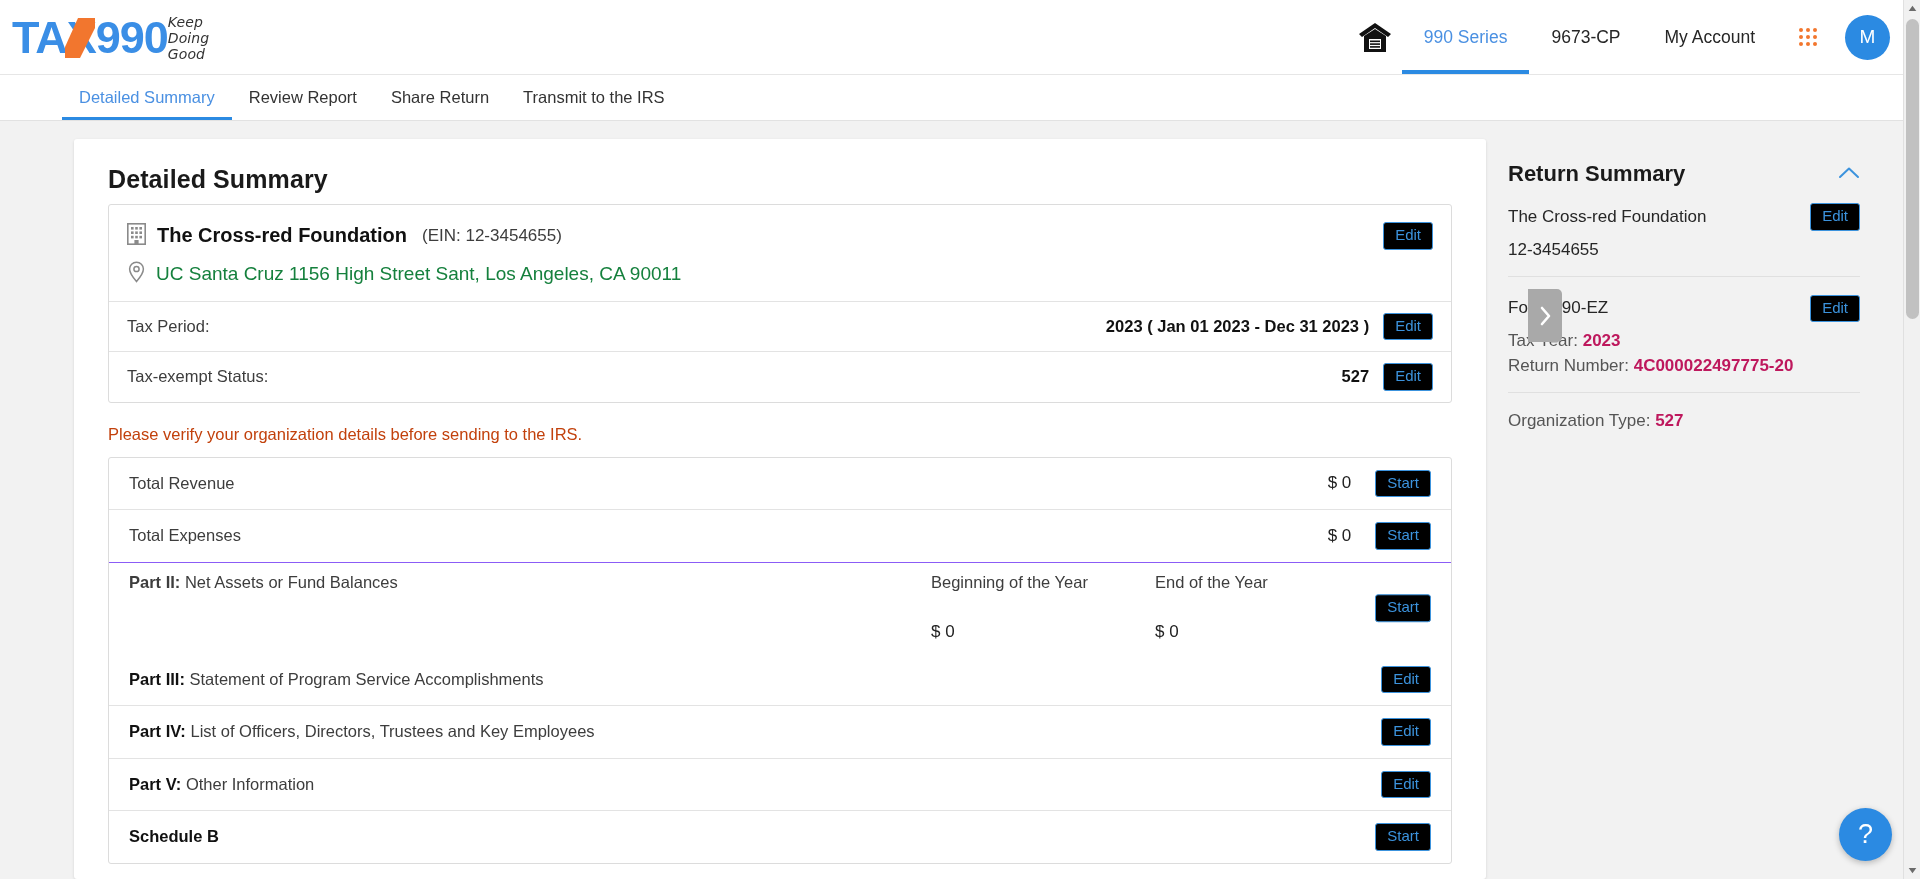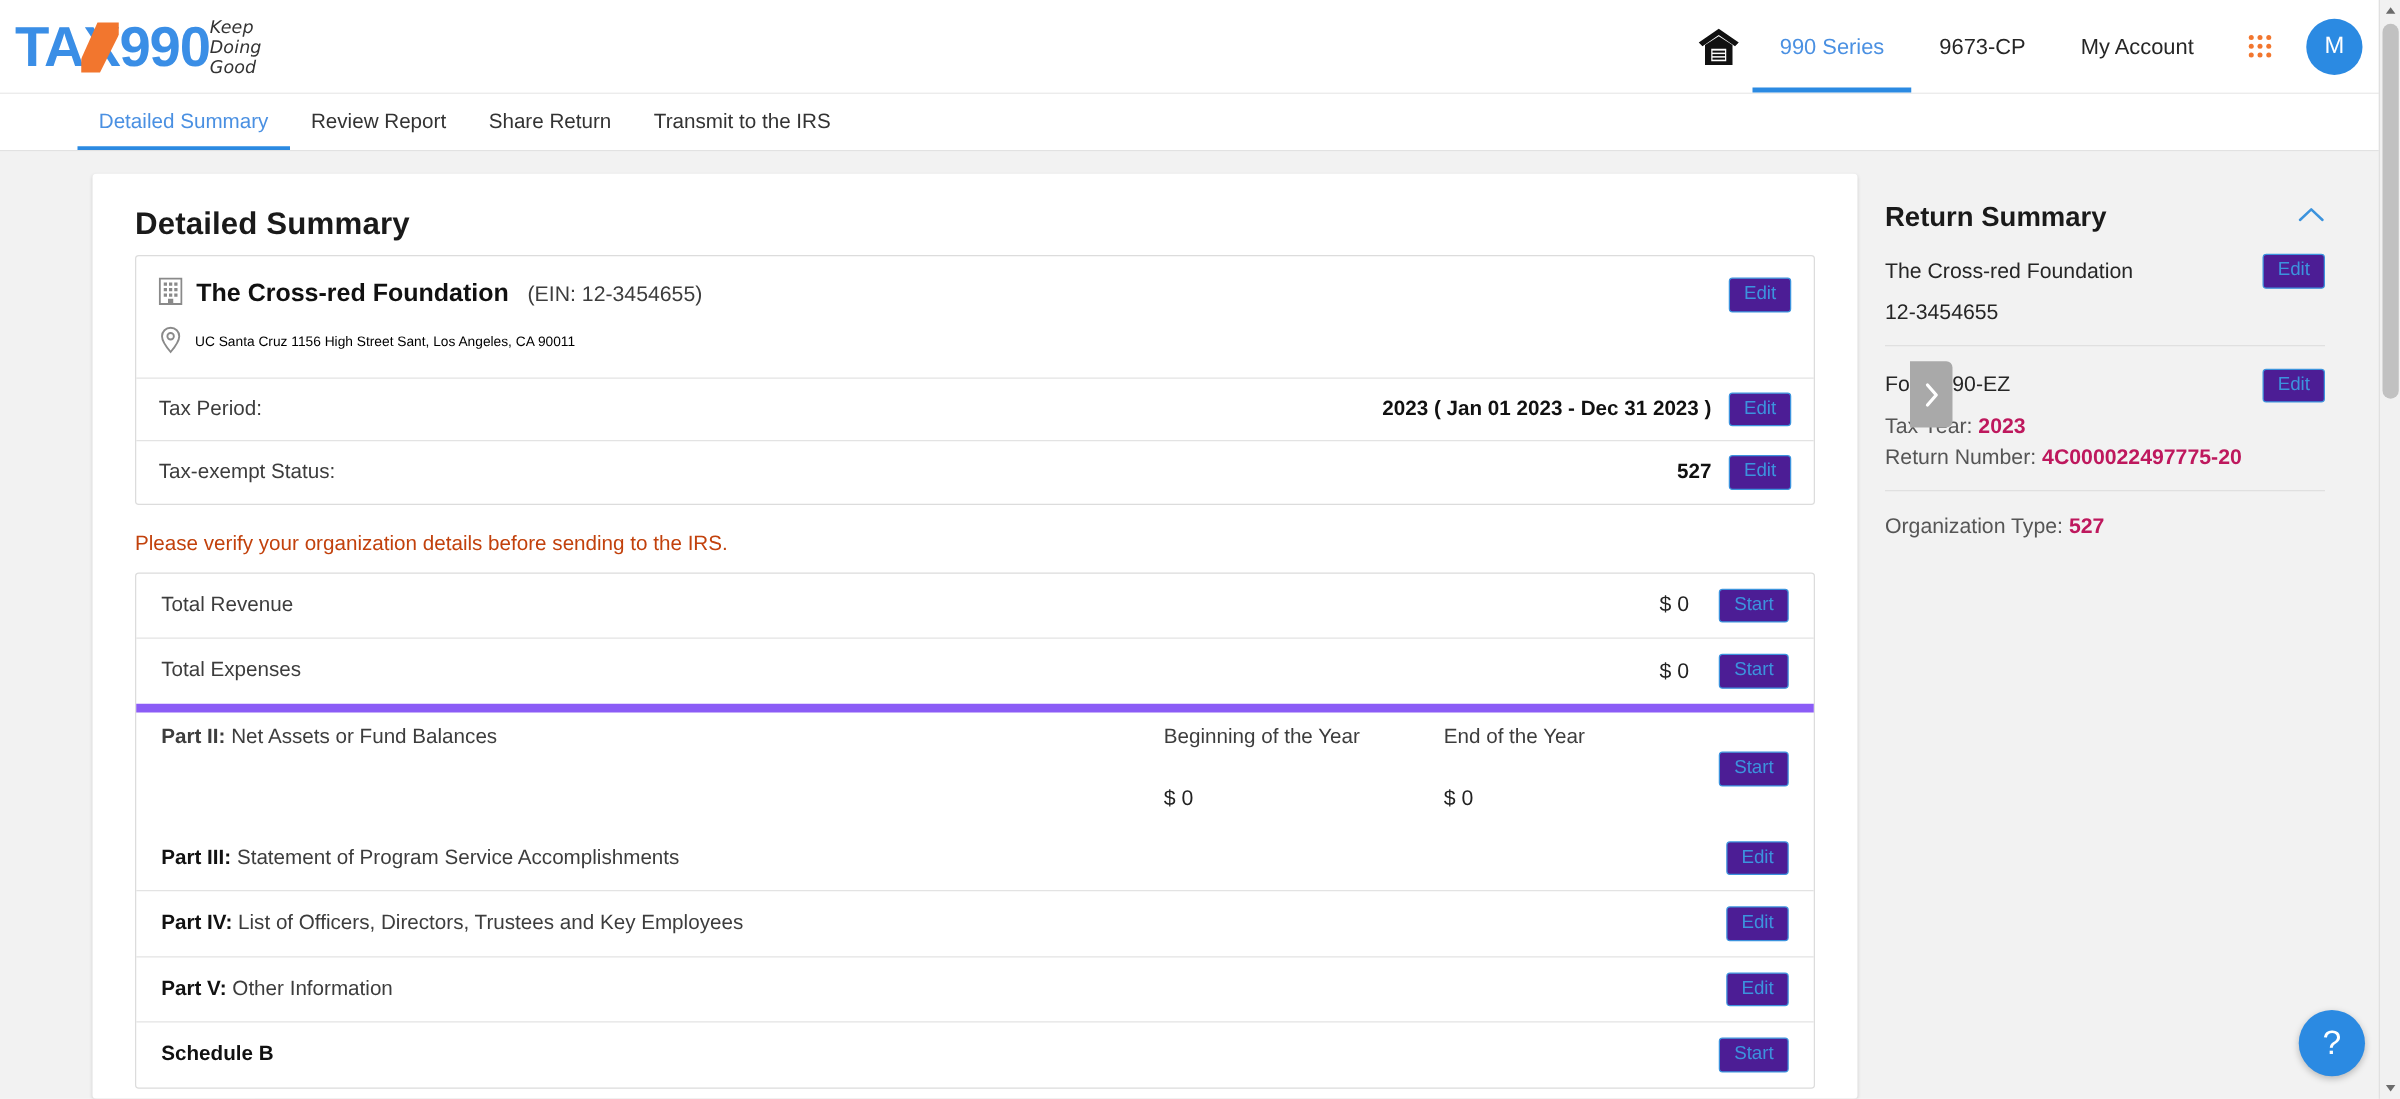--- a/index.html
+++ b/index.html
@@ -158,21 +158,21 @@
   
   .org-box {
     border: 1px solid #dcdcdc;
     border-radius: 3px;
   }
   .org-head { padding: 17px 18px 14px 18px; }
   .org-line1 { display: flex; align-items: center; gap: 11px; }
   .org-name { font-size: 20px; font-weight: bold; color: #111; }
   .org-ein { font-size: 17px; color: #3d3d3d; font-weight: normal; margin-left: 4px;}
   .org-line2 { display: flex; align-items: center; gap: 11px; margin-top: 11px; padding-left: 1px;}
-  .org-addr { font-size: 11px; color: #000000; }
+  .org-addr { font-size: 19px; color: #15803d; }
   .edit-btn-head { margin-left: auto; }
 
   .org-row {
     display: flex;
     align-items: center;
     border-top: 1px solid #e3e3e3;
     padding: 11px 18px;
     min-height: 42px;
   }
   .org-row-label { font-size: 16.5px; color: #3d3d3d; }
@@ -180,21 +180,21 @@
     margin-left: auto;
     font-size: 16.5px;
     font-weight: bold;
     color: #111;
     padding-right: 14px;
   }
 
   .btn-sm {
     border: 1px solid #3c93dd;
     color: #3c93dd;
-    background: #4c1d95;
+    background: #000000;
     border-radius: 3px;
     font-size: 15px;
     padding: 4px 11px 5px 11px;
     font-family: "Liberation Sans", sans-serif;
     cursor: pointer;
     line-height: 1.1;
     white-space: nowrap;
   }
 
   .verify-note {
@@ -220,21 +220,21 @@
   .part-amount {
     margin-left: auto;
     font-size: 17px;
     color: #222;
     padding-right: 24px;
     white-space: nowrap;
   }
   .part-row-netassets {
     display: block;
     padding: 10px 20px 12px 20px;
-    border-top: 7px solid #8b5cf6;
+    border-top: 1px solid #8b5cf6;
     position: relative;
   }
   .na-top { display: flex; align-items: flex-start; }
   .na-title { font-size: 16.5px; color: #3d3d3d; }
   .na-cols { margin-left: auto; display: flex; padding-right: 52px; }
   .na-col { width: 224px; }
   .na-col-head { font-size: 16.5px; color: #3d3d3d; margin-bottom: 30px; }
   .na-col-val { font-size: 17px; color: #222; }
   .na-btn { position: absolute; right: 20px; top: 50%; transform: translateY(-50%); }
 

